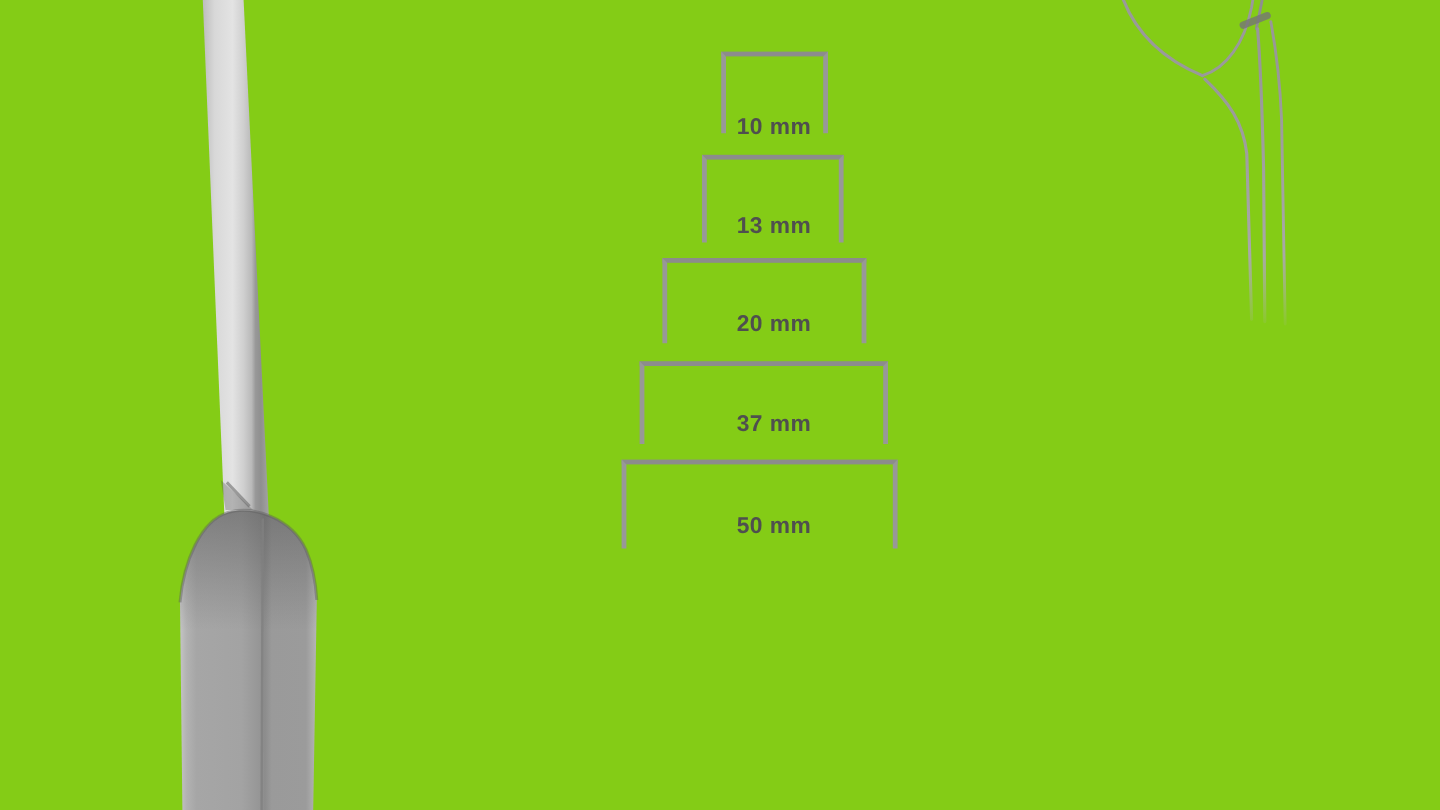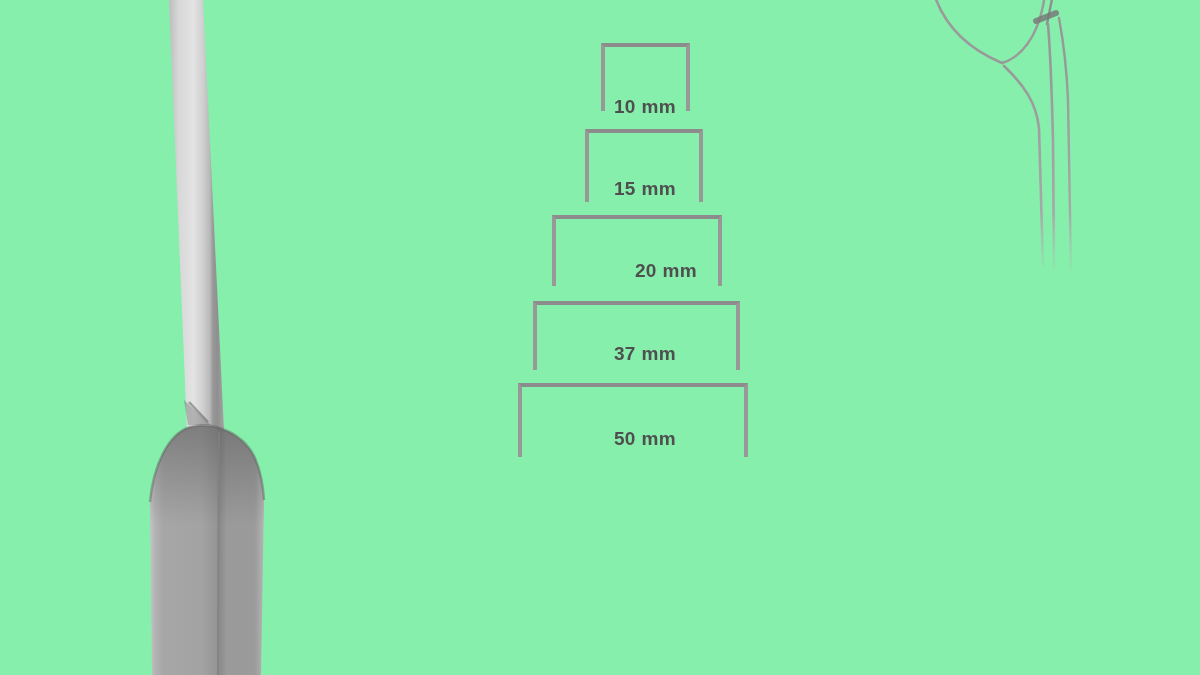--- a/index.html
+++ b/index.html
@@ -1,20 +1,20 @@
 <!DOCTYPE html>
 <html><head>
 <meta charset="utf-8">
 <style>
   html, body { margin: 0; padding: 0; background: #ffffff; }
   .stage {
     position: relative;
     width: 1200px;
     height: 675px;
-    background: #86efac;
+    background: #84cc16;
     overflow: hidden;
     font-family: "Liberation Sans", sans-serif;
   }
   .figure-svg { position: absolute; top: 0; }
   #instrument-svg { left: 0; width: 320px; height: 675px; }
   #tip-detail-svg { left: 900px; width: 300px; height: 300px; }
 
   .bracket {
     position: absolute;
     box-sizing: border-box;
@@ -34,21 +34,21 @@
     white-space: nowrap;
   }
   
   #bracket-10 { left: 601px; top: 43px;  width: 89px;  height: 68px; }
   #bracket-15 { left: 585px; top: 129px; width: 118px; height: 73px; }
   #bracket-20 { left: 552px; top: 215px; width: 170px; height: 71px; }
   #bracket-25 { left: 533px; top: 301px; width: 207px; height: 69px; }
   #bracket-30 { left: 518px; top: 383px; width: 230px; height: 74px; }
   #label-10 { top: 97px; }
   #label-15 { top: 179px; }
-  #label-20 { top: 261px; margin-left: 21px; }
+  #label-20 { top: 261px; }
   #label-25 { top: 344px; }
   #label-30 { top: 429px; }
 </style>
 </head>
 <body>
 
 <div class="stage">
 
   <svg id="instrument-svg" class="figure-svg" viewBox="0 0 320 675" xmlns="http://www.w3.org/2000/svg">
     <defs>
@@ -105,21 +105,21 @@
   </svg>
 
   <div>
     <div class="bracket" id="bracket-10"></div>
     <div class="bracket" id="bracket-15"></div>
     <div class="bracket" id="bracket-20"></div>
     <div class="bracket" id="bracket-25"></div>
     <div class="bracket" id="bracket-30"></div>
 
     <span class="size-label" id="label-10">10 mm</span>
-    <span class="size-label" id="label-15">15 mm</span>
+    <span class="size-label" id="label-15">13 mm</span>
     <span class="size-label" id="label-20">20 mm</span>
     <span class="size-label" id="label-25">37 mm</span>
     <span class="size-label" id="label-30">50 mm</span>
   </div>
 
   <svg id="tip-detail-svg" class="figure-svg" viewBox="0 0 300 300" xmlns="http://www.w3.org/2000/svg">
     <defs>
       <linearGradient id="fadeV" x1="0" y1="60" x2="0" y2="278" gradientUnits="userSpaceOnUse">
         <stop offset="0" stop-color="#989898"></stop>
         <stop offset="0.70" stop-color="#a8a8a8"></stop>

